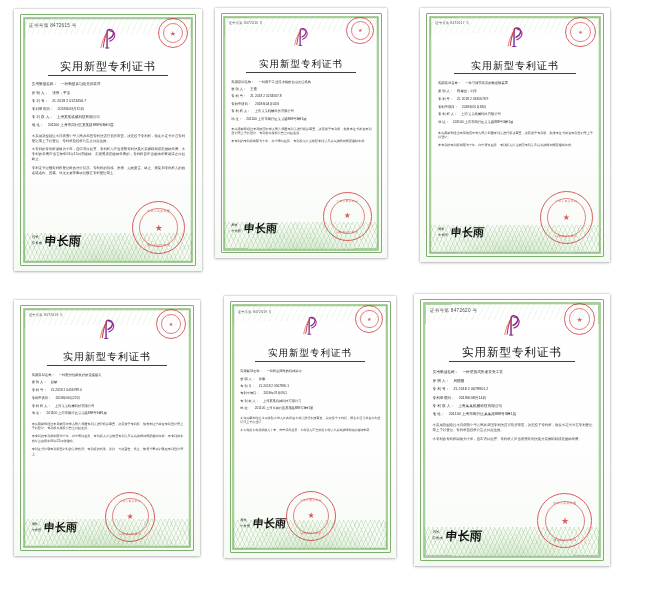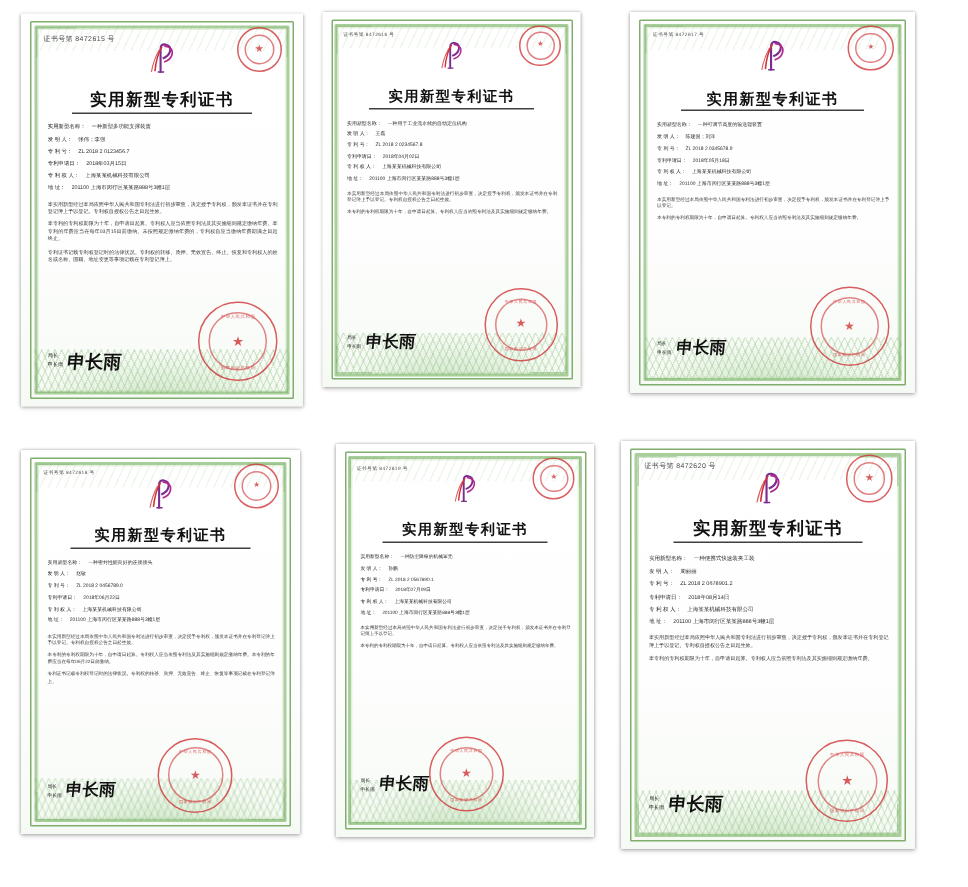--- a/index.html
+++ b/index.html
@@ -129,21 +129,21 @@
   }
   .cert.big .seal-top .star { font-size: 7px; }
 
   
   .title {
     position: absolute;
     left: 0; right: 0;
     top: 19.5%;
     text-align: center;
     font-family: "Liberation Serif", serif;
-    font-weight: bold;
+    font-weight: normal;
     color: #111;
     letter-spacing: 1px;
     white-space: nowrap;
   }
   .title-underline {
     position: absolute;
     left: 18%; right: 18%;
     top: 25.6%;
     border-top: 1px solid #3f3f3f;
   }

